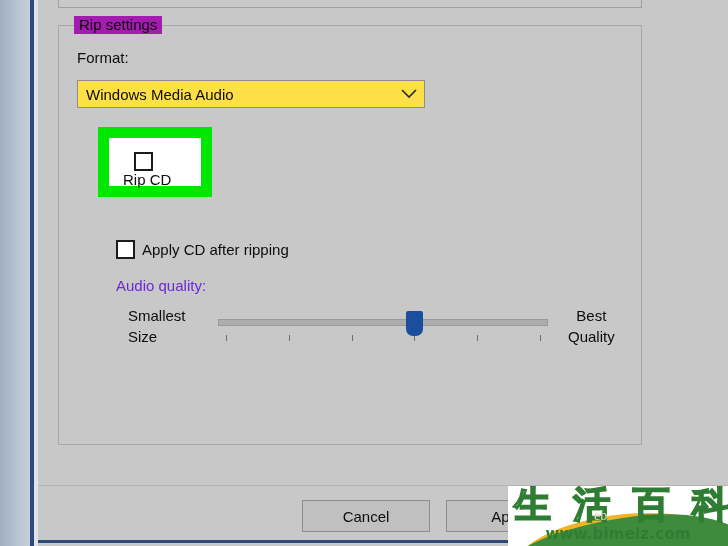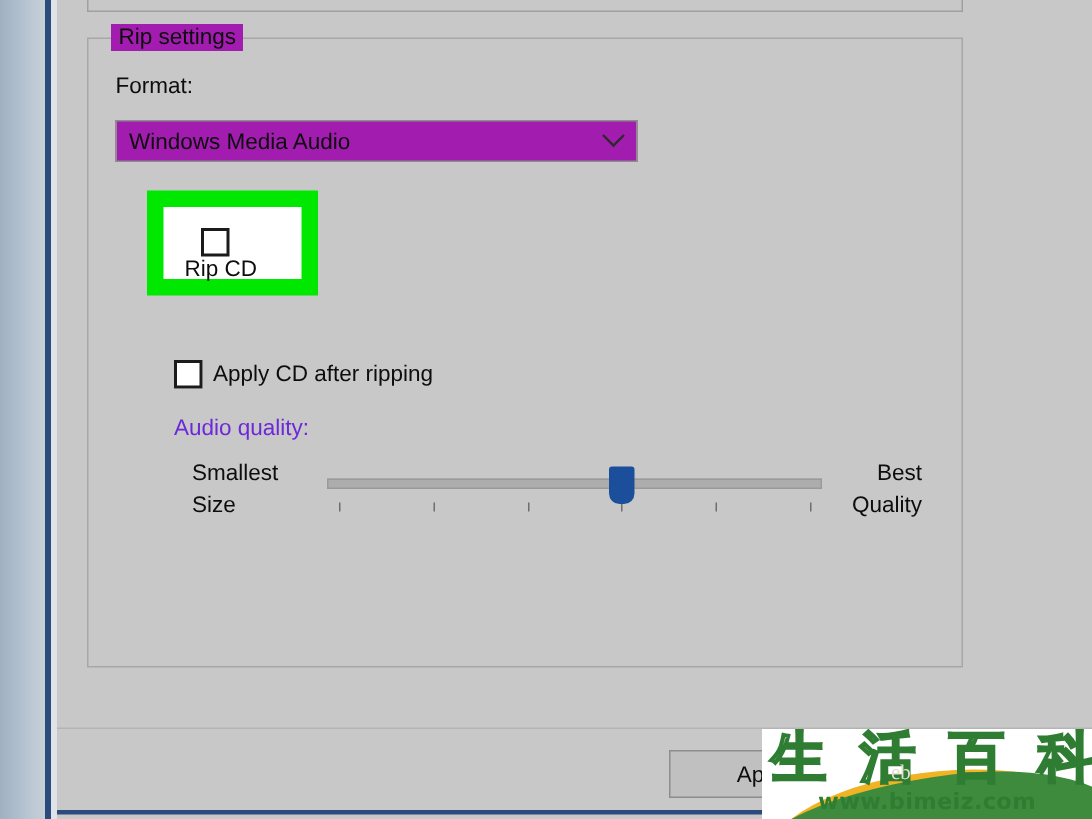--- a/index.html
+++ b/index.html
@@ -99,21 +99,21 @@
     color: #0d0d0d;
   }
 
   
   .combobox {
     position: absolute;
     left: 39px;
     top: 80px;
     width: 348px;
     height: 28px;
-    background: #a21caf;
+    background: #fde047;
     border: 1px solid #8d8d8d;
     box-sizing: border-box;
     display: flex;
     align-items: center;
   }
   .combobox-value {
     padding-left: 8px;
     font-size: 15px;
     color: #0d0d0d;
     flex: 1;
@@ -196,21 +196,21 @@
     line-height: 21px;
     text-align: left;
   }
   .slider-label-right {
     position: absolute;
     left: 530px;
     top: 305px;
     font-size: 15px;
     color: #0d0d0d;
     line-height: 21px;
-    text-align: right;
+    text-align: center;
   }
   .slider {
     position: absolute;
     left: 180px;
     top: 305px;
     width: 330px;
     height: 40px;
   }
   .slider-track {
     position: absolute;
@@ -422,20 +422,21 @@
           <div class="slider-tick" style="left: 196px;"></div>
           <div class="slider-tick" style="left: 259px;"></div>
           <div class="slider-tick" style="left: 322px;"></div>
         </div>
       <div class="slider-thumb" id="slider-thumb" style="left: 196px;"></div>
     </div>
 
 
     <div class="button-separator"></div>
 
+    <div class="btn btn-cancel">Cancel</div>
     <div class="btn btn-apply">Apply</div>
 
   </div>
 
   <div class="dialog-bottom-rule"></div>
 
   <div class="watermark">
     <div class="wm-swoosh-yellow"></div>
     <div class="wm-swoosh-green"></div>
     <div class="wm-chars" id="wm-chars">

